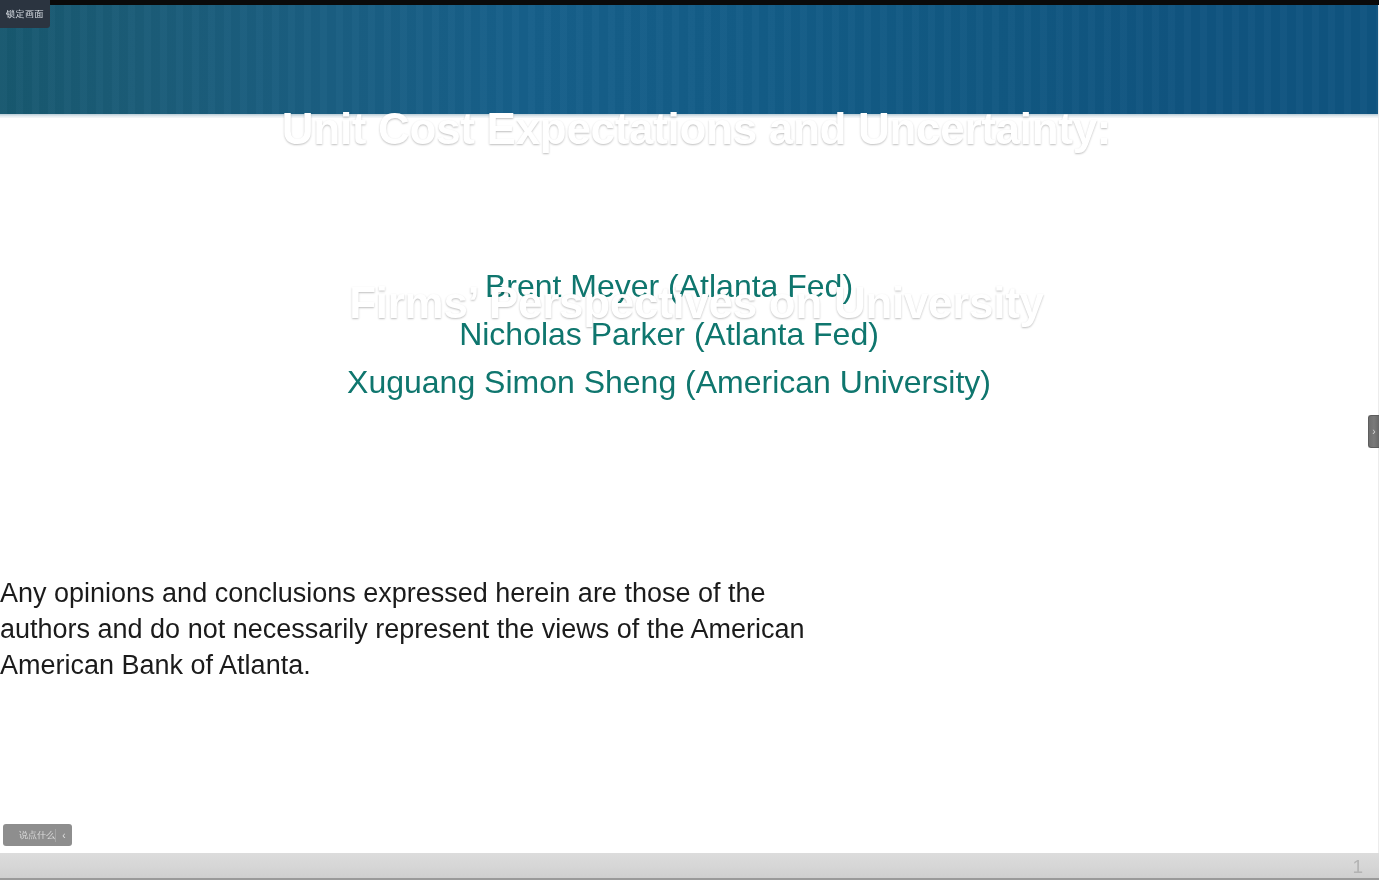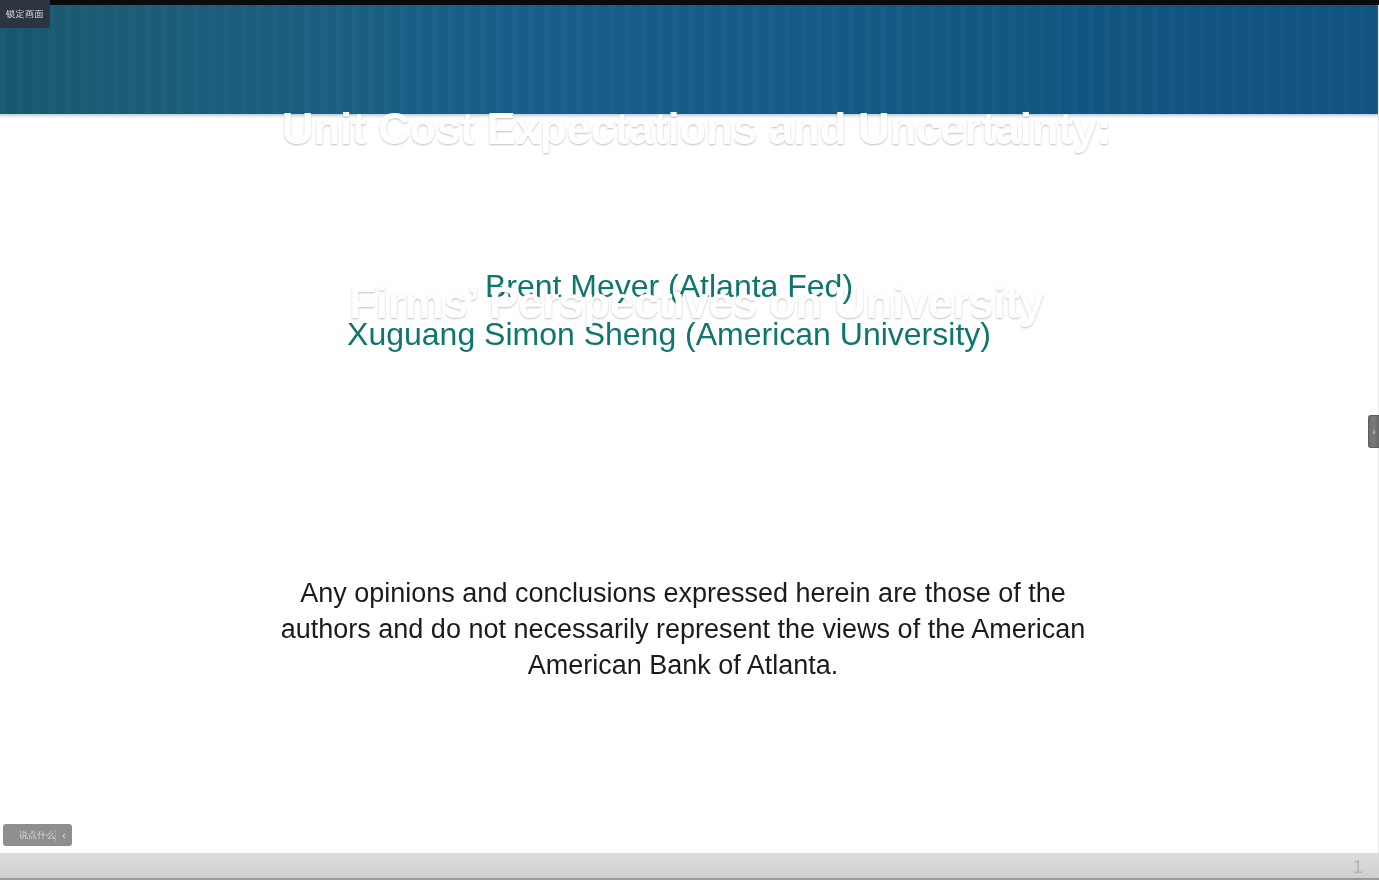--- a/index.html
+++ b/index.html
@@ -106,26 +106,24 @@
     line-height: 48px;
     font-family: "Liberation Sans", sans-serif;
   }
   .author-line { display: block; }
 
   .disclaimer {
     position: absolute;
     left: 0;
     top: 575px;
     width: 1294px;
-    text-align: center;
     color: #1b1b1b;
     font-size: 27px;
     line-height: 36px;
     font-family: "Liberation Sans", sans-serif;
-    margin-left: 36px;
   }
   .disclaimer-line { display: block; }
 
   
   .footer-bar {
     position: absolute;
     left: 0; top: 853px;
     width: 1379px;
     height: 27px;
     background: linear-gradient(180deg, #dcdcdc 0%, #d6d6d6 55%, #cfcfcf 100%);
@@ -240,20 +238,21 @@
     <div class="slide-header"></div>
     <div class="header-underline"></div>
 
     <div class="slide-title">
       <span class="title-line">Unit Cost Expectations and Uncertainty:</span>
       <span class="title-line">Firms’ Perspectives on University</span>
     </div>
 
     <div class="authors">
       <span class="author-line">Brent Meyer (Atlanta Fed)</span>
+      <span class="author-line">Nicholas Parker (Atlanta Fed)</span>
       <span class="author-line">Xuguang Simon Sheng (American University)</span>
     </div>
 
     <div class="disclaimer">
       <span class="disclaimer-line">Any opinions and conclusions expressed herein are those of the</span>
       <span class="disclaimer-line">authors and do not necessarily represent the views of the American</span>
       <span class="disclaimer-line">American Bank of Atlanta.</span>
     </div>
 
     <div class="edge-rail"></div>

